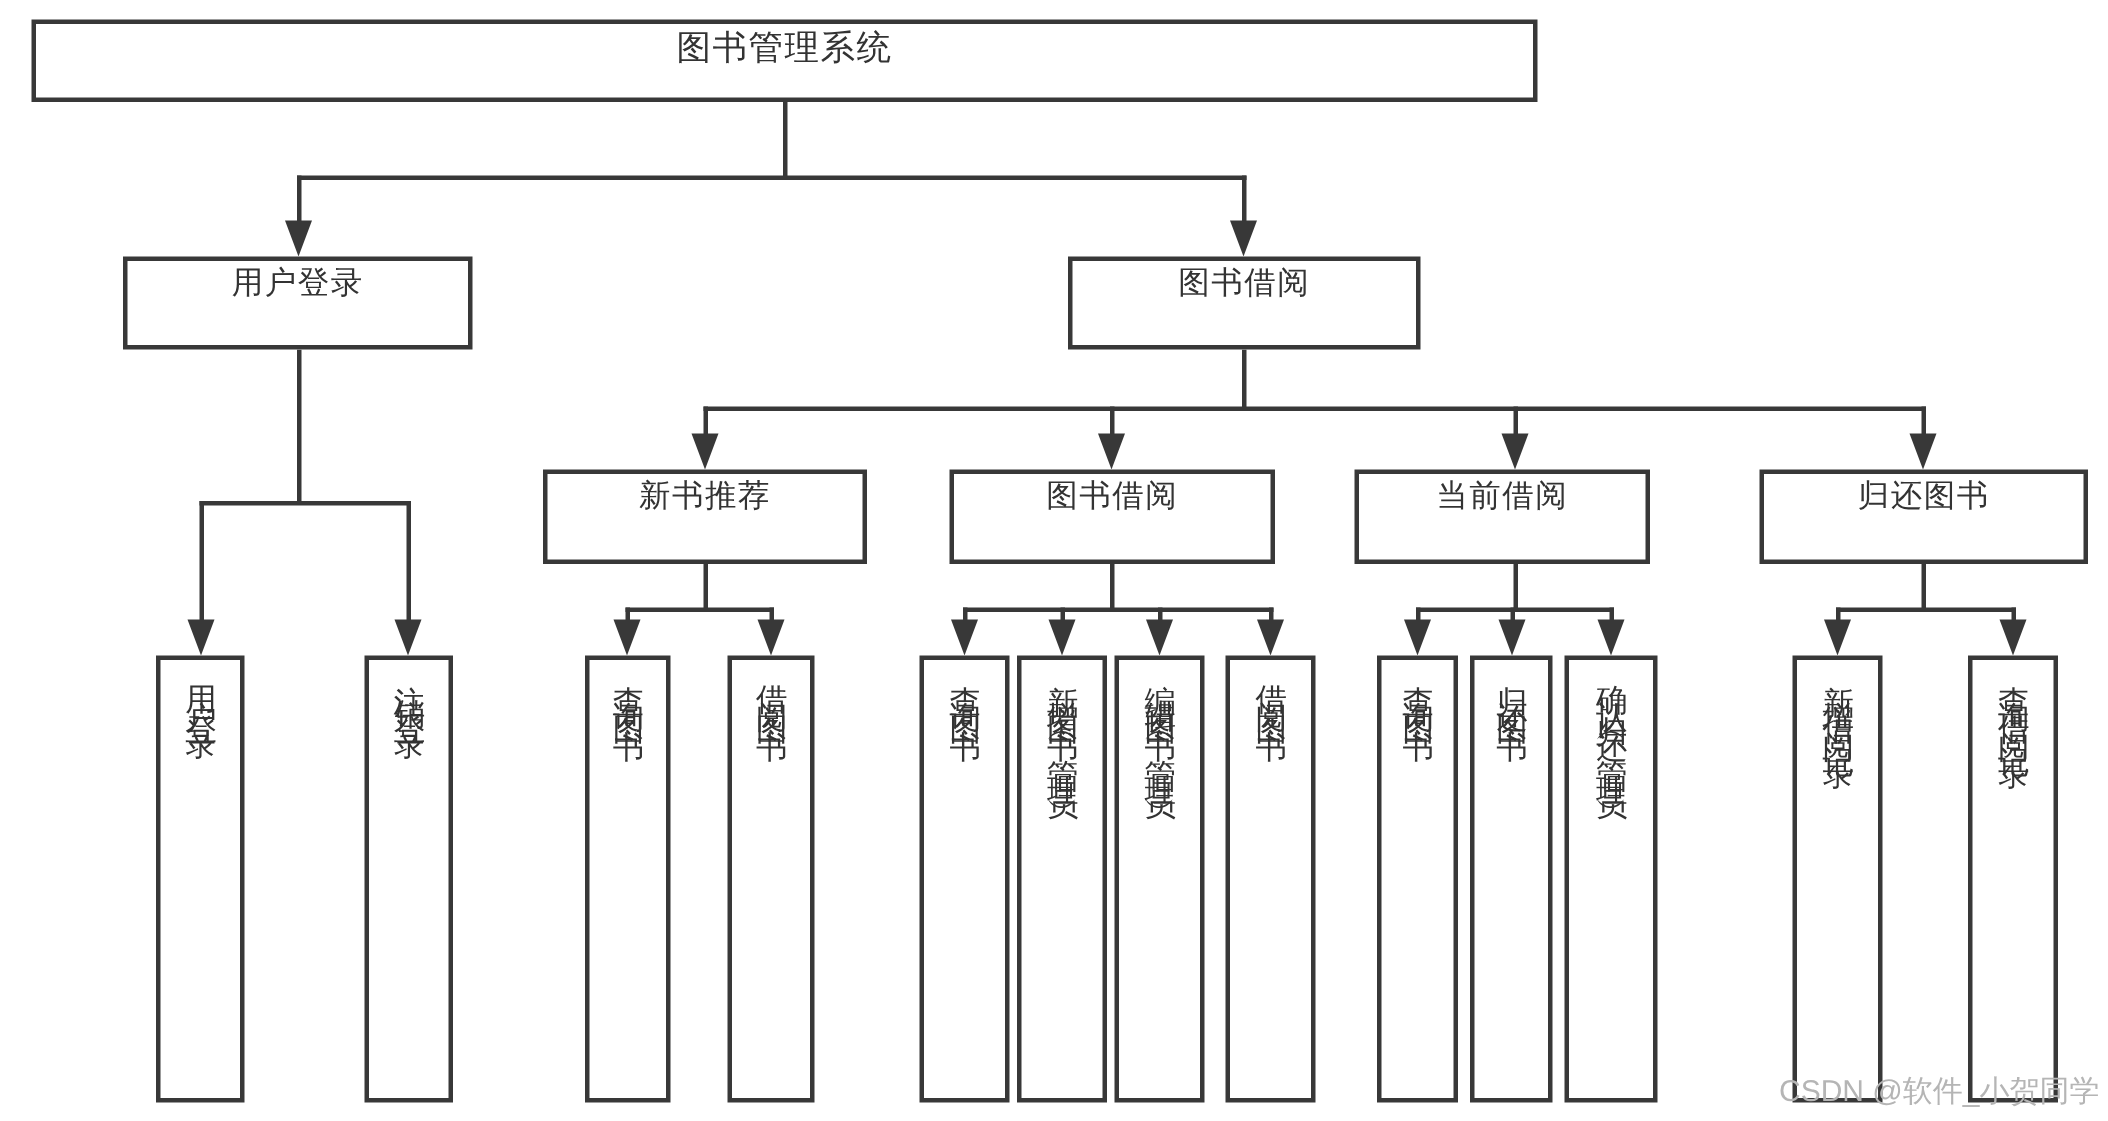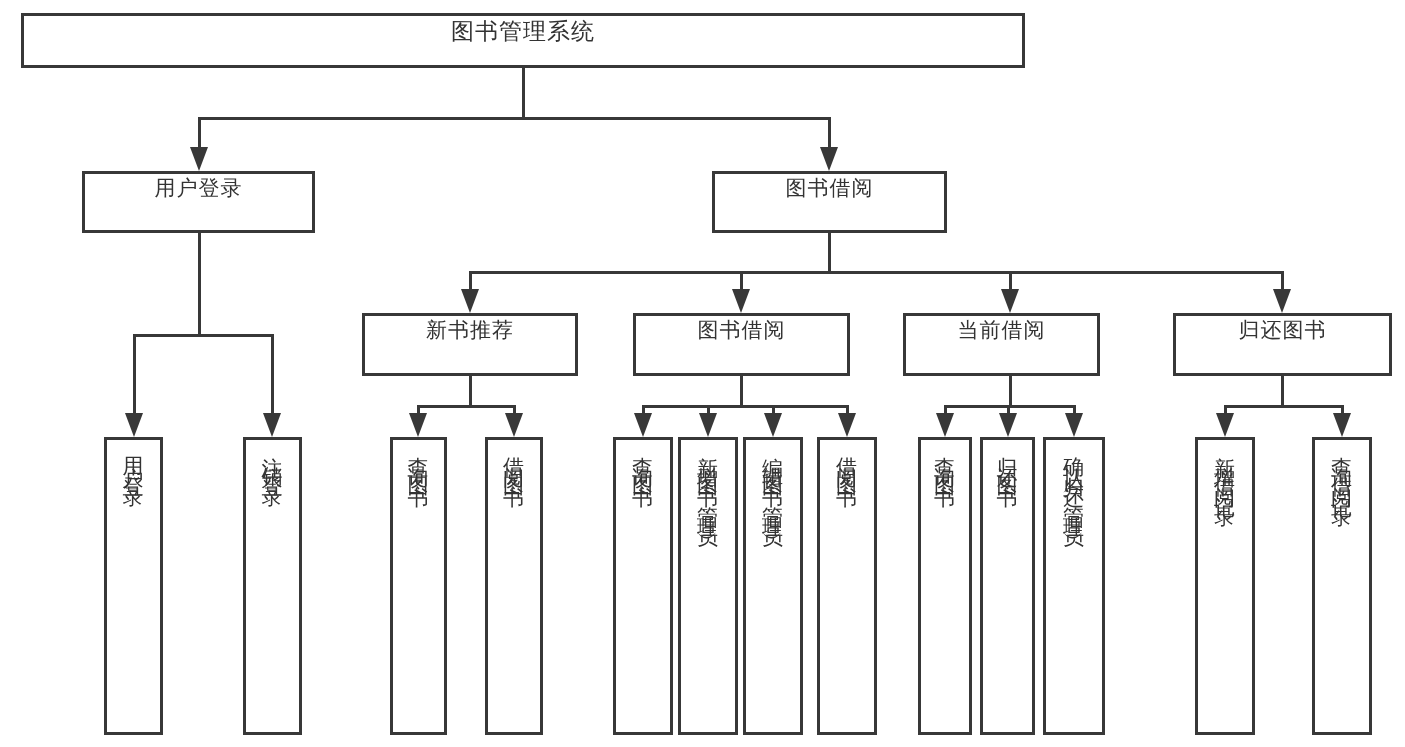--- a/index.html
+++ b/index.html
@@ -177,14 +177,15 @@
     <span class="label">确认归还（管理员）</span>
   </div>
 
   <div class="node vnode" style="left:1195px;top:437px;width:60px;height:298px">
     <span class="label">新增借阅记录</span>
   </div>
   <div class="node vnode" style="left:1312px;top:437px;width:60px;height:298px">
     <span class="label">查询借阅记录</span>
   </div>
 
+  <div class="watermark">CSDN @软件_小贺同学</div>
 
 </div>
 
 </body></html>

